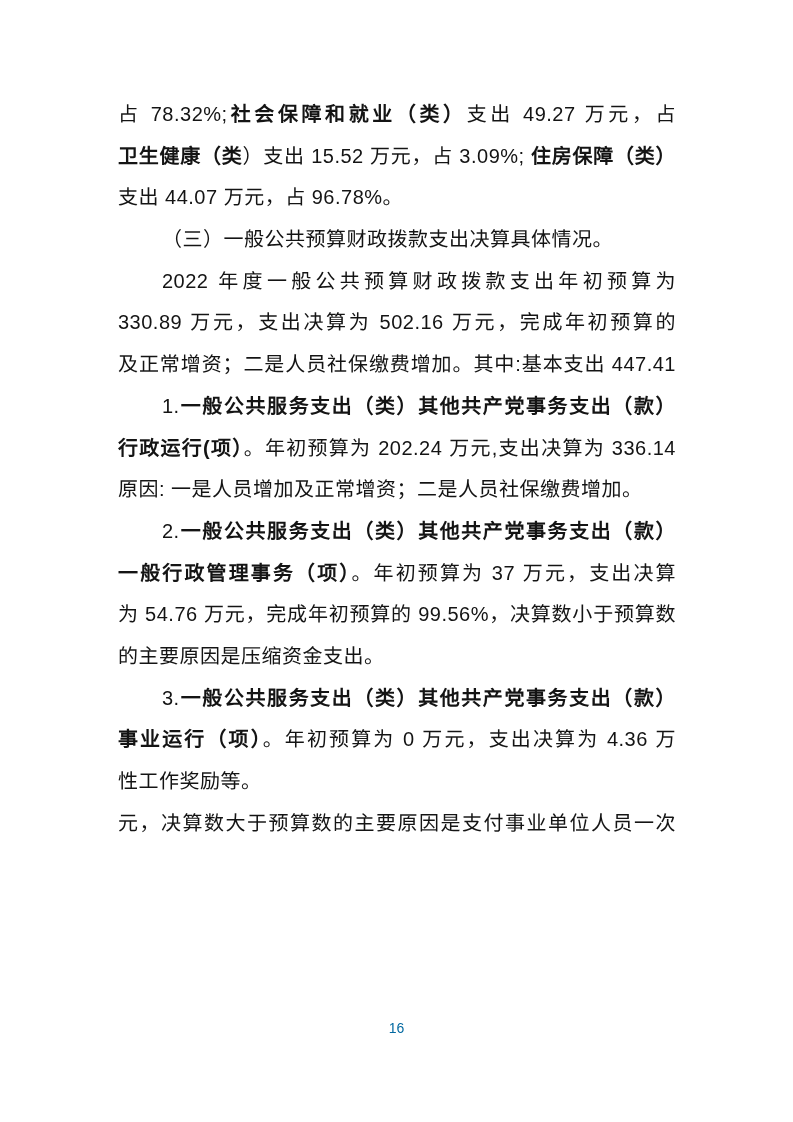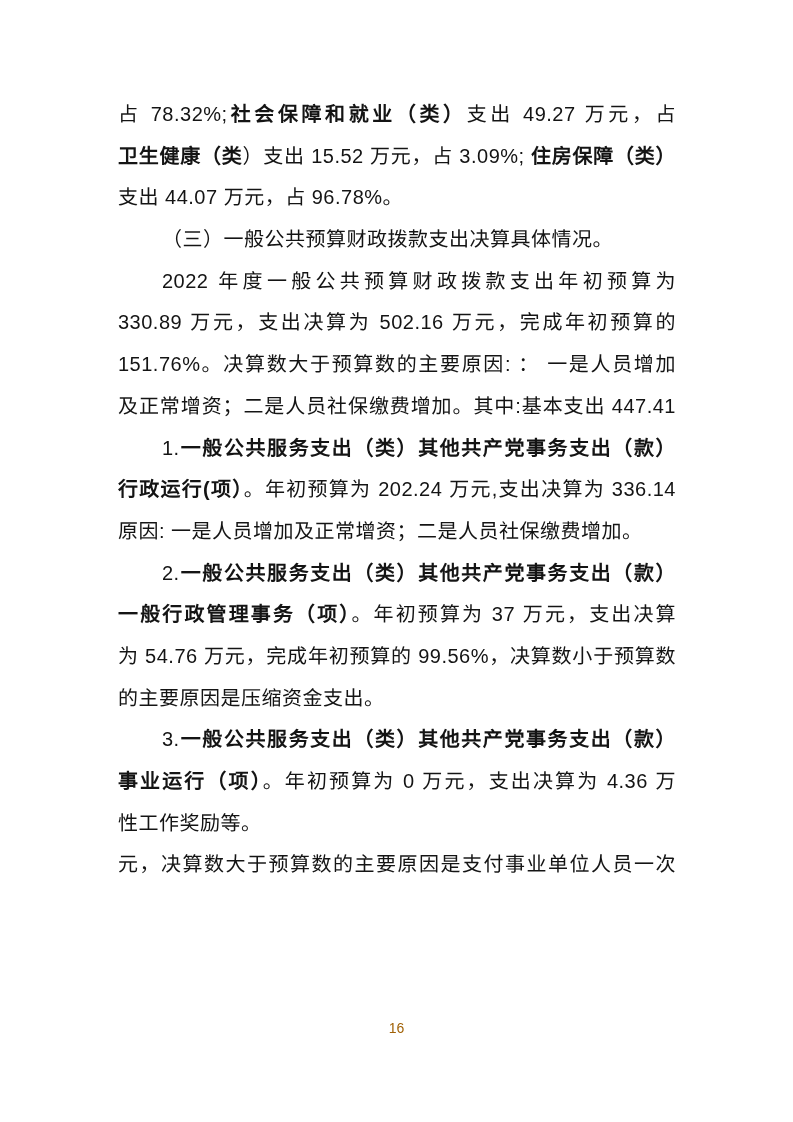--- a/index.html
+++ b/index.html
@@ -43,35 +43,34 @@
     font-weight: 700;
   }
   .footer {
     position: absolute;
     top: 1018px;
     left: 0;
     width: 100%;
     text-align: center;
     font-size: 14px;
     line-height: 20px;
-    color: #a16207;
+    color: #0369a1;
   }
 </style>
 </head>
 <body>
 
 <div class="page">
   <div class="textblock">
       <div class="line justify"><span class="seg">占 78.32%;</span><span class="seg bold">社会保障和就业（类）</span><span class="seg">支出 49.27 万元，占 9.81%;</span></div>
       <div class="line justify"><span class="seg bold">卫生健康（类</span><span class="seg">）支出 15.52 万元，占 3.09%; </span><span class="seg bold">住房保障（类）</span></div>
       <div class="line"><span class="seg">支出 44.07 万元，占 96.78%。</span></div>
       <div class="line indent"><span class="seg">（三）一般公共预算财政拨款支出决算具体情况。</span></div>
       <div class="line indent justify"><span class="seg">2022 年度一般公共预算财政拨款支出年初预算为</span></div>
       <div class="line justify"><span class="seg">330.89 万元，支出决算为 502.16 万元，完成年初预算的</span></div>
-      <div class="line justify"><span class="seg">151.76%。决算数大于预算数的主要原因: ： 一是人员增加</span></div>
       <div class="line justify"><span class="seg">及正常增资；二是人员社保缴费增加。其中:基本支出 447.41</span></div>
       <div class="line indent justify"><span class="seg">1.</span><span class="seg bold">一般公共服务支出（类）其他共产党事务支出（款）</span></div>
       <div class="line justify"><span class="seg bold">行政运行(项）</span><span class="seg">。年初预算为 202.24 万元,支出决算为 336.14</span></div>
       <div class="line"><span class="seg">原因: 一是人员增加及正常增资；二是人员社保缴费增加。</span></div>
       <div class="line indent justify"><span class="seg">2.</span><span class="seg bold">一般公共服务支出（类）其他共产党事务支出（款）</span></div>
       <div class="line justify"><span class="seg bold">一般行政管理事务（项）</span><span class="seg">。年初预算为 37 万元，支出决算</span></div>
       <div class="line justify"><span class="seg">为 54.76 万元，完成年初预算的 99.56%，决算数小于预算数</span></div>
       <div class="line"><span class="seg">的主要原因是压缩资金支出。</span></div>
       <div class="line indent justify"><span class="seg">3.</span><span class="seg bold">一般公共服务支出（类）其他共产党事务支出（款）</span></div>
       <div class="line justify"><span class="seg bold">事业运行（项）</span><span class="seg">。年初预算为 0 万元，支出决算为 4.36 万</span></div>

